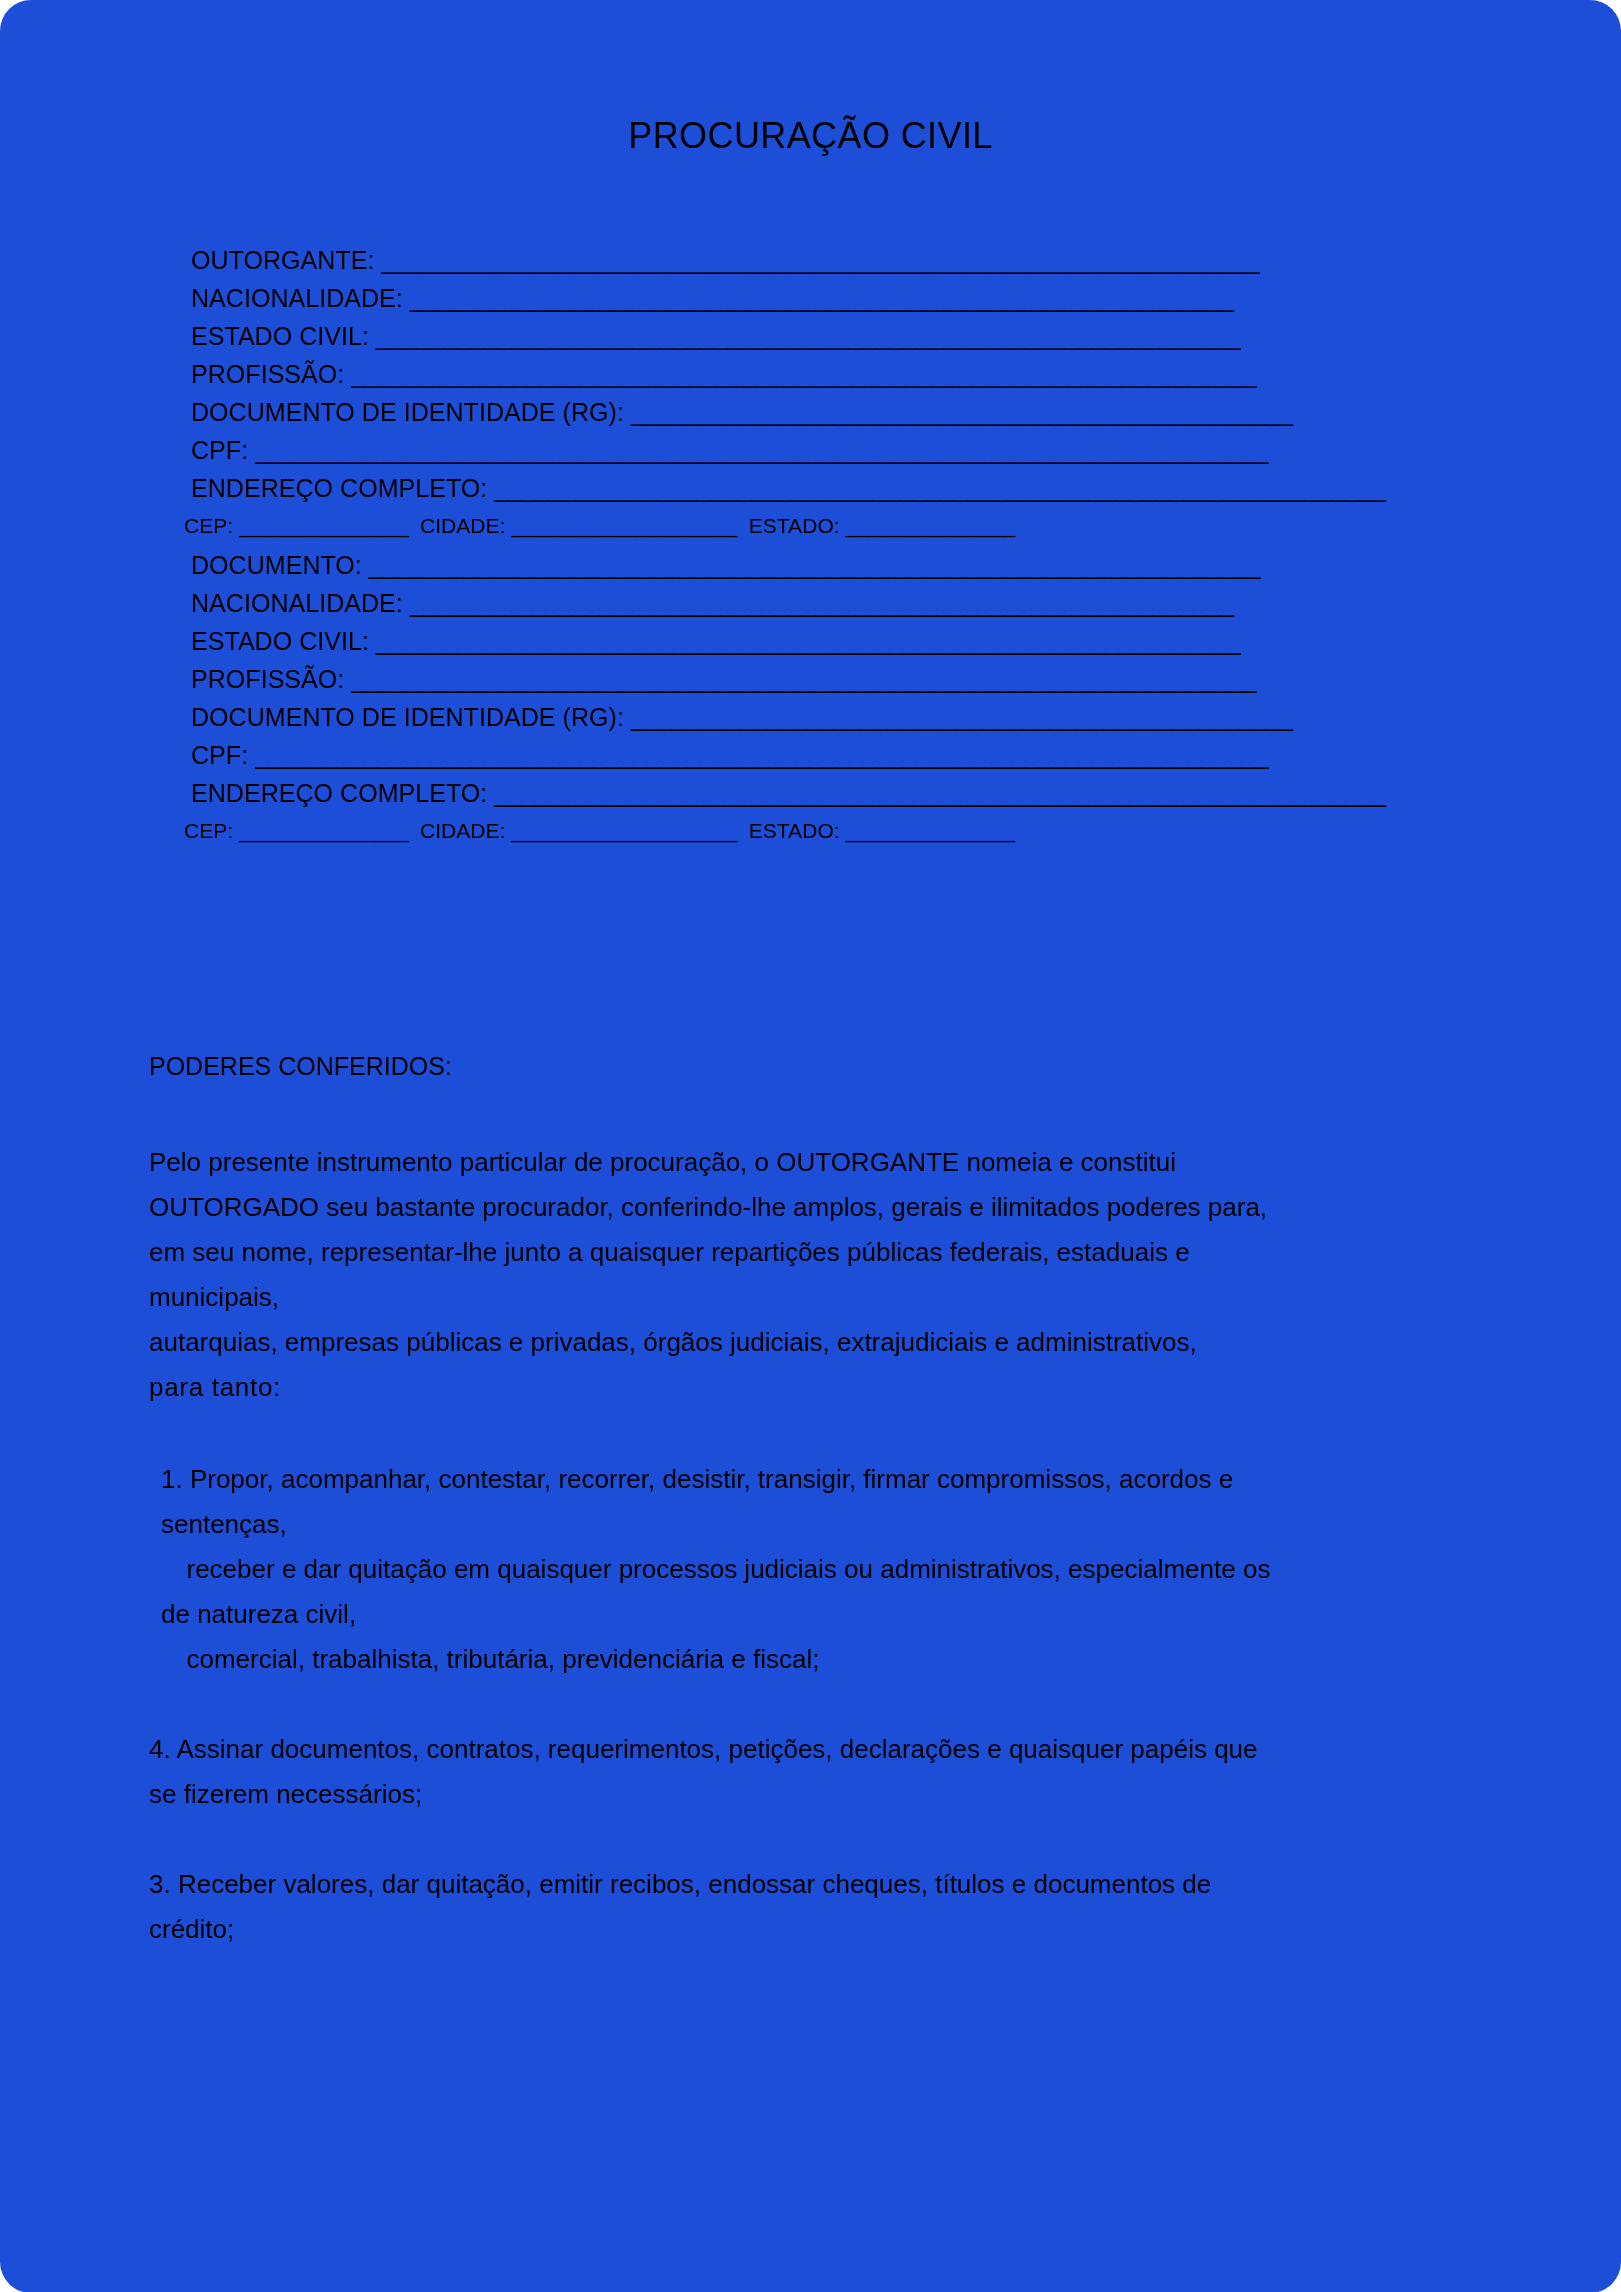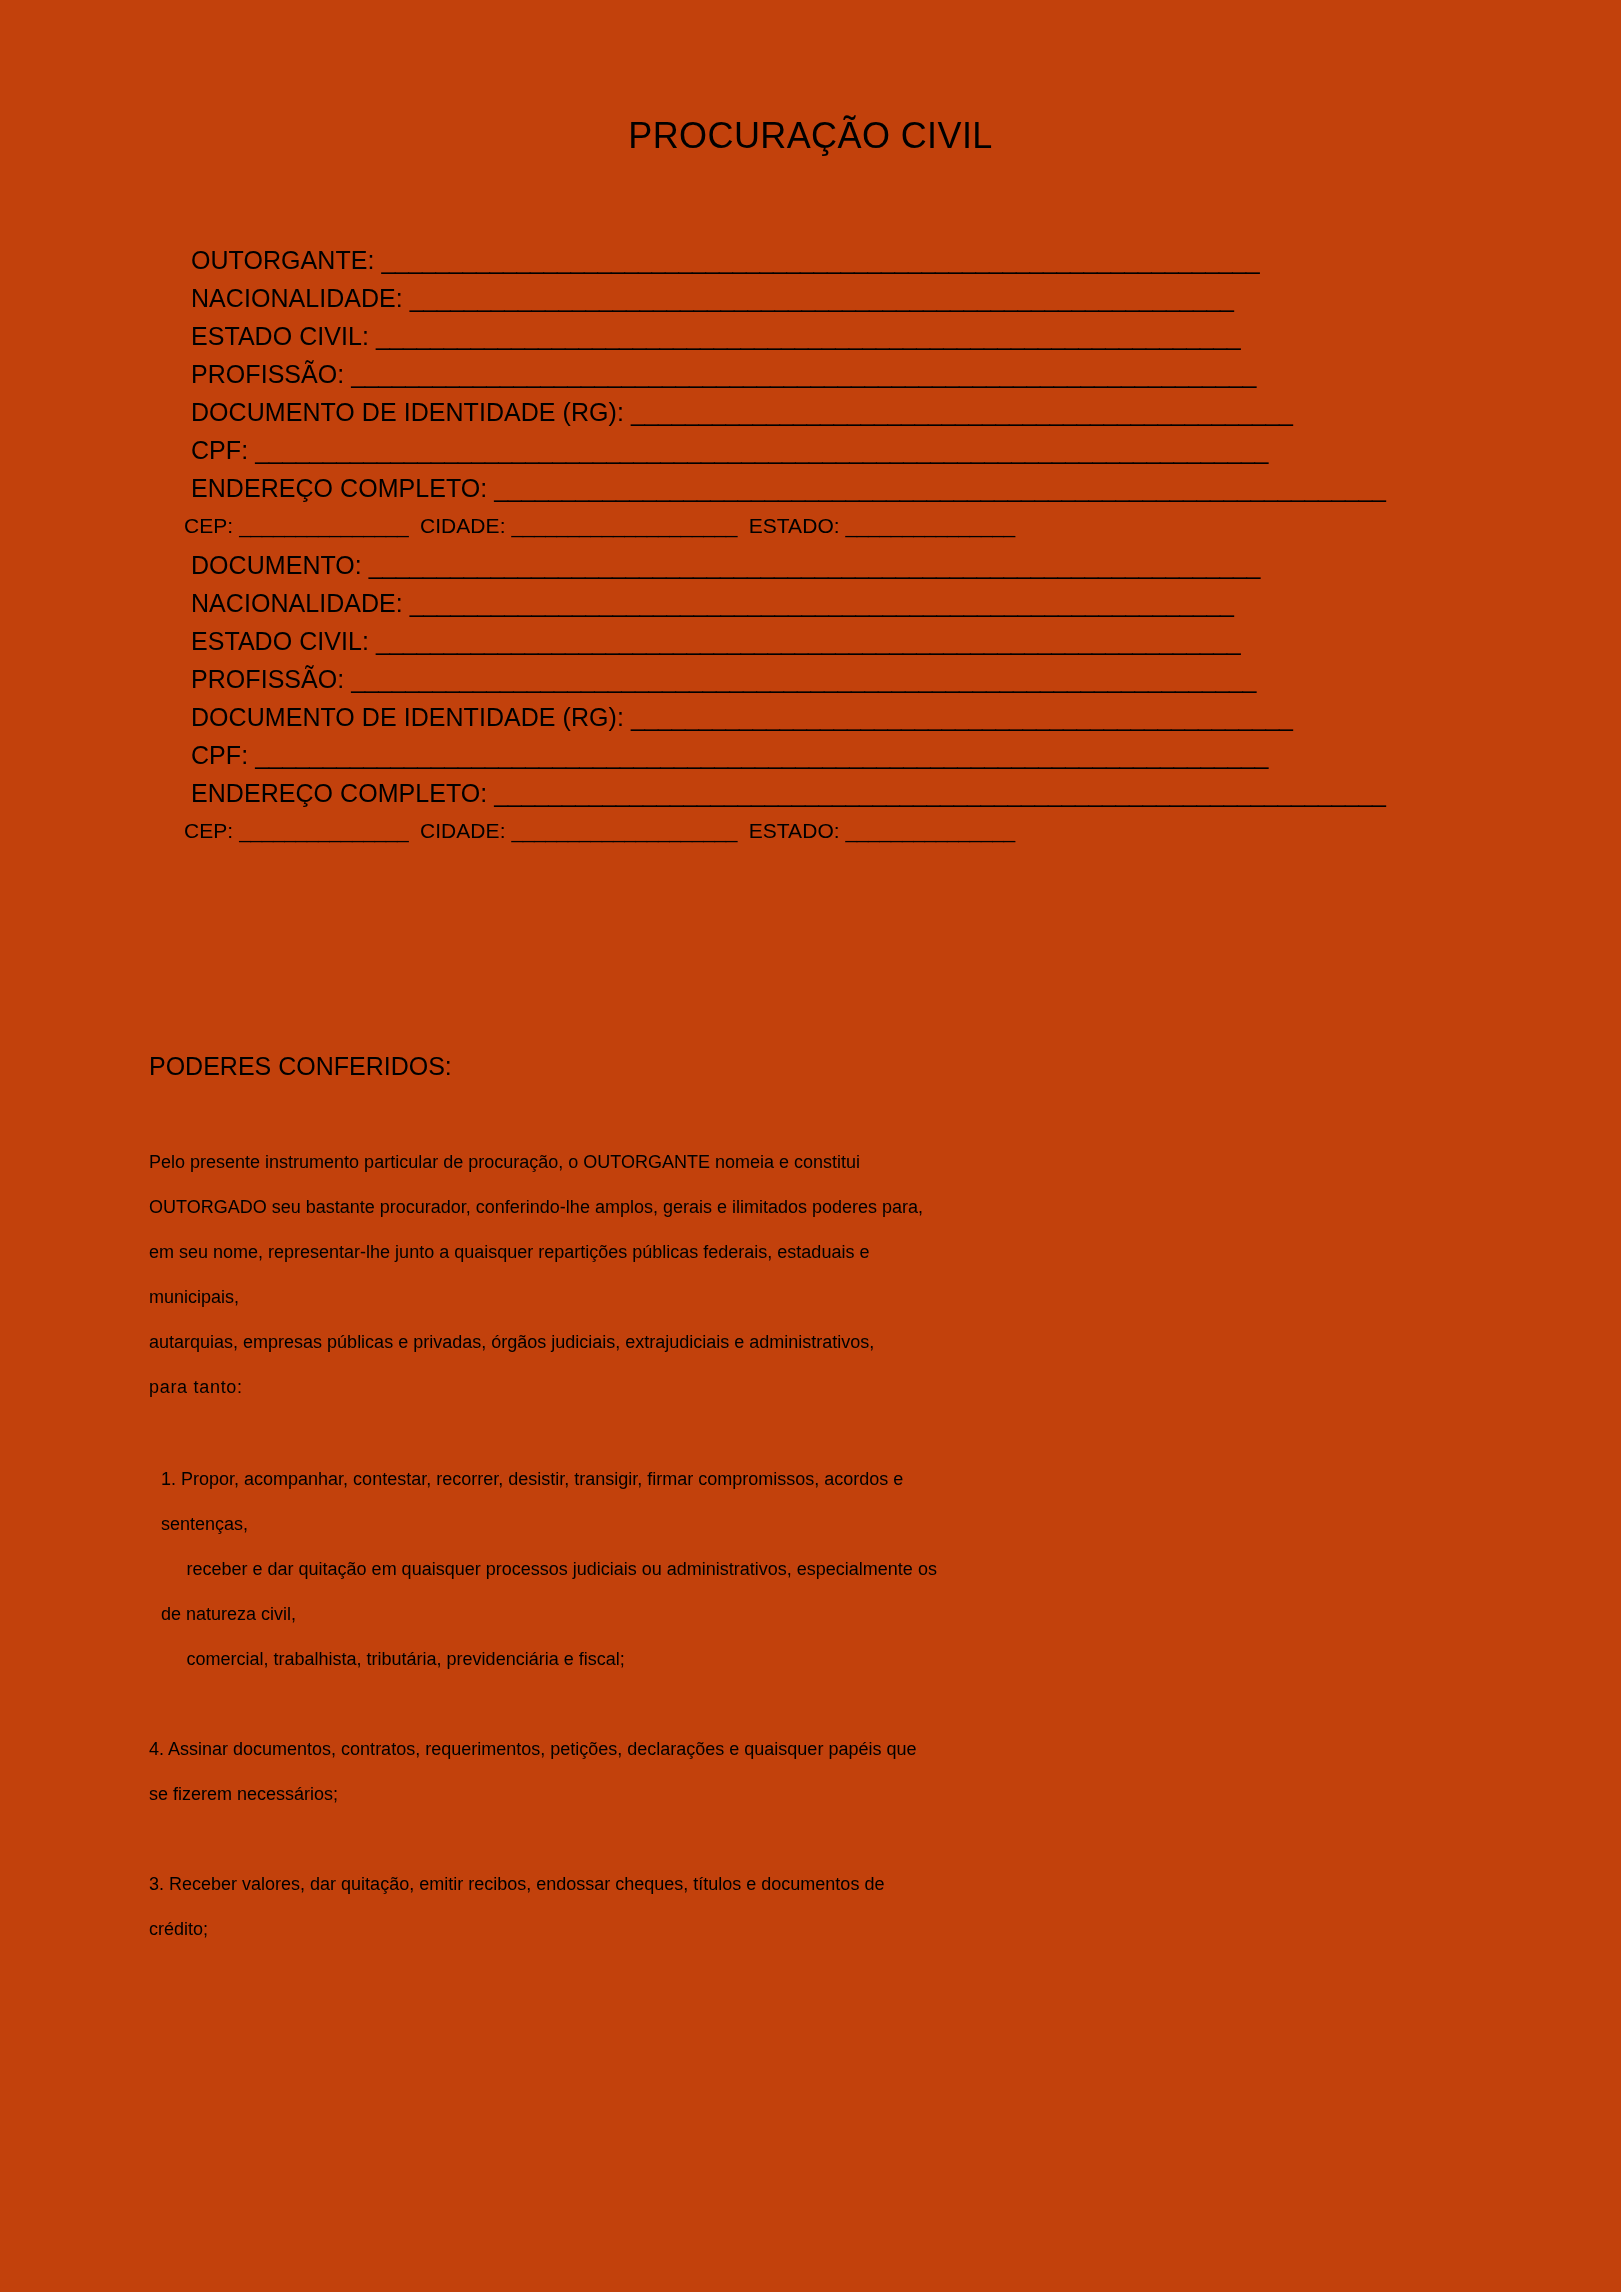--- a/index.html
+++ b/index.html
@@ -11,24 +11,25 @@
   body {
     font-family: "Liberation Sans", sans-serif;
     color: #000000;
     -webkit-font-smoothing: antialiased;
   }
 
   .page {
     position: relative;
     width: 1621px;
     height: 2293px;
-    background: #c2410c;
+    background: #1d4ed8;
     margin: 0 auto;
     overflow: hidden;
     box-sizing: border-box;
+    border-radius: 31px;
   }
 
   .doc-title {
     position: absolute;
     left: 0;
     right: 0;
     top: 116px;
     text-align: center;
     font-size: 36px;
     font-weight: 400;
@@ -75,21 +76,21 @@
     top: 1047px;
     font-size: 25px;
     line-height: 38px;
     white-space: pre;
   }
 
   .body-block {
     position: absolute;
     left: 149px;
     width: 1255px;
-    font-size: 18px;
+    font-size: 26px;
     line-height: 45px;
   }
   #para-intro { top: 1140px; }
   #item-1     { top: 1457px; margin-left: 12px; }
   #item-2     { top: 1727px; }
   #item-3     { top: 1862px; }
 
   .body-line {
     white-space: pre-wrap;
     height: 45px;

